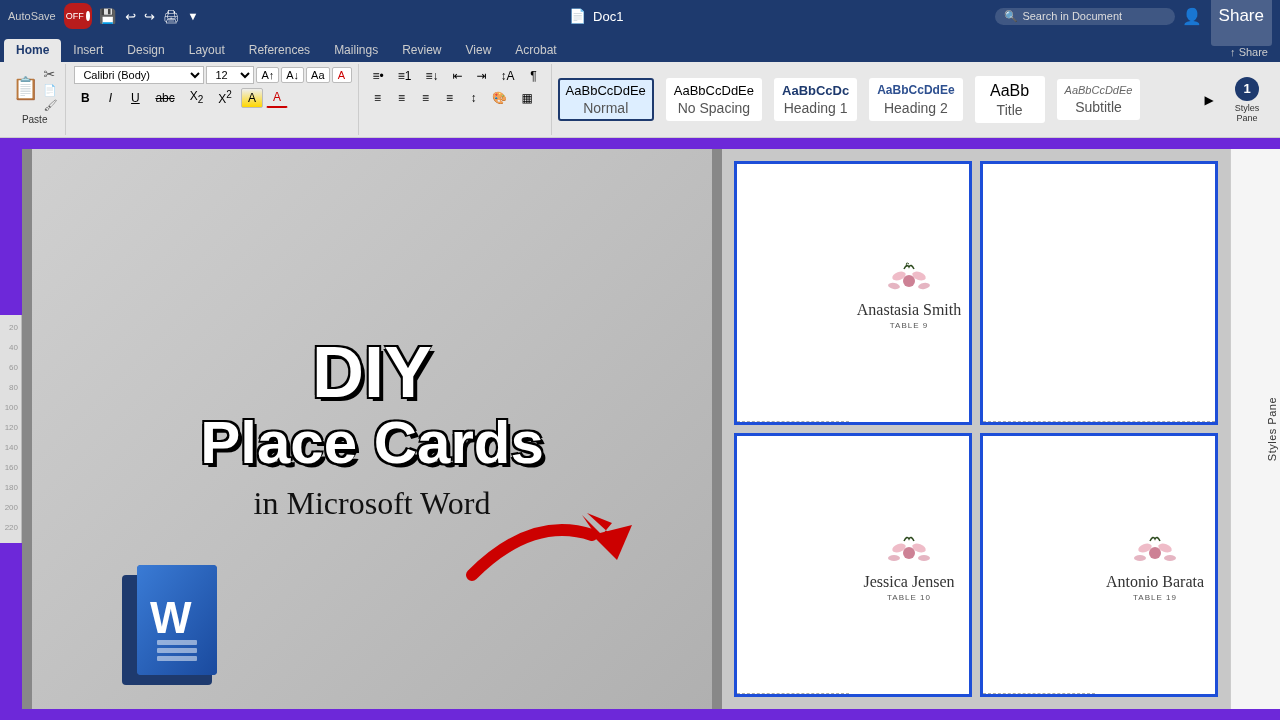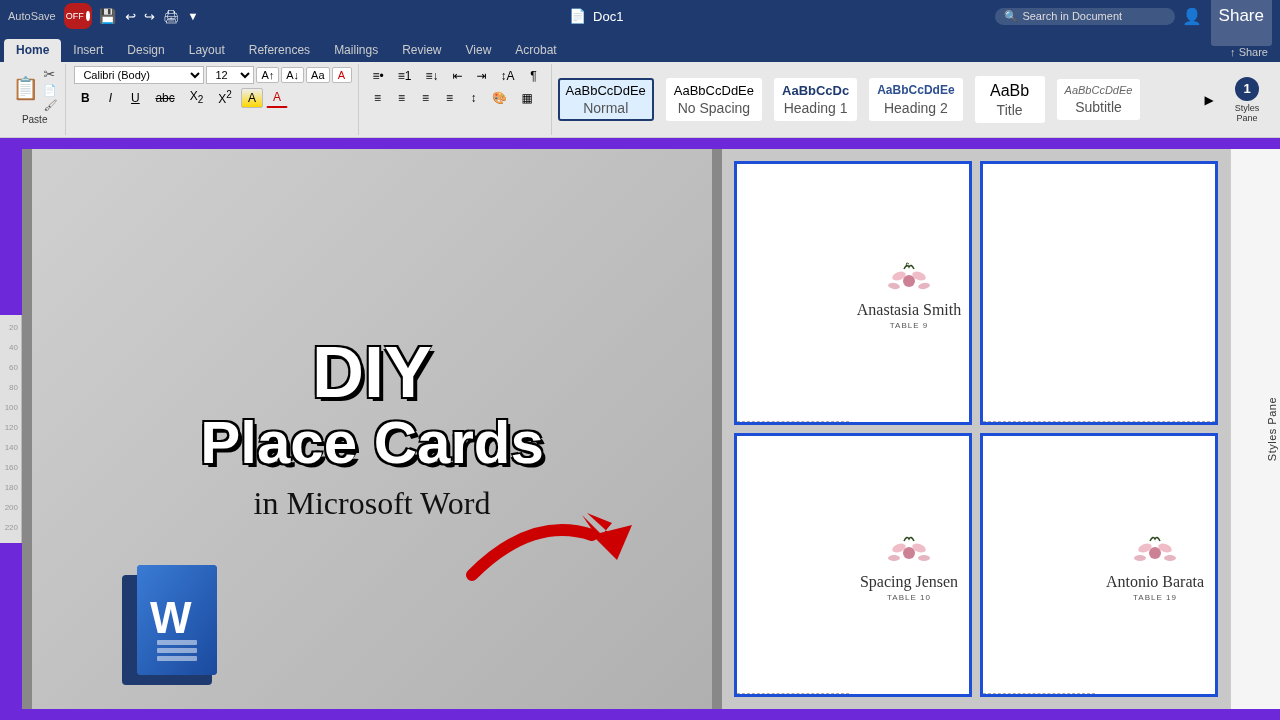--- a/index.html
+++ b/index.html
@@ -610,21 +610,21 @@
         <div class="place-card-top"></div>
         <div class="place-card-bottom">
           <svg width="60" height="40" viewBox="0 0 60 40">
             <circle cx="30" cy="20" r="6" fill="#c0617a" opacity="0.8"></circle>
             <ellipse cx="20" cy="15" rx="7" ry="4" fill="#e8a0b0" opacity="0.7" transform="rotate(-20,20,15)"></ellipse>
             <ellipse cx="40" cy="15" rx="7" ry="4" fill="#e8a0b0" opacity="0.7" transform="rotate(20,40,15)"></ellipse>
             <ellipse cx="15" cy="25" rx="6" ry="3" fill="#d4849a" opacity="0.6"></ellipse>
             <ellipse cx="45" cy="25" rx="6" ry="3" fill="#d4849a" opacity="0.6"></ellipse>
             <path d="M25,8 Q28,2 30,6 Q32,2 35,8" stroke="#2d4a1e" stroke-width="1.5" fill="none"></path>
           </svg>
-          <div class="guest-name">Spacing Jensen</div>
+          <div class="guest-name">Jessica Jensen</div>
           <div class="table-label">TABLE 10</div>
         </div>
       </div>
 
       <div class="place-card">
         <div class="place-card-top"></div>
         <div class="place-card-bottom">
           <svg width="60" height="40" viewBox="0 0 60 40">
             <circle cx="30" cy="20" r="6" fill="#c0617a" opacity="0.8"></circle>
             <ellipse cx="20" cy="15" rx="7" ry="4" fill="#e8a0b0" opacity="0.7" transform="rotate(-20,20,15)"></ellipse>

